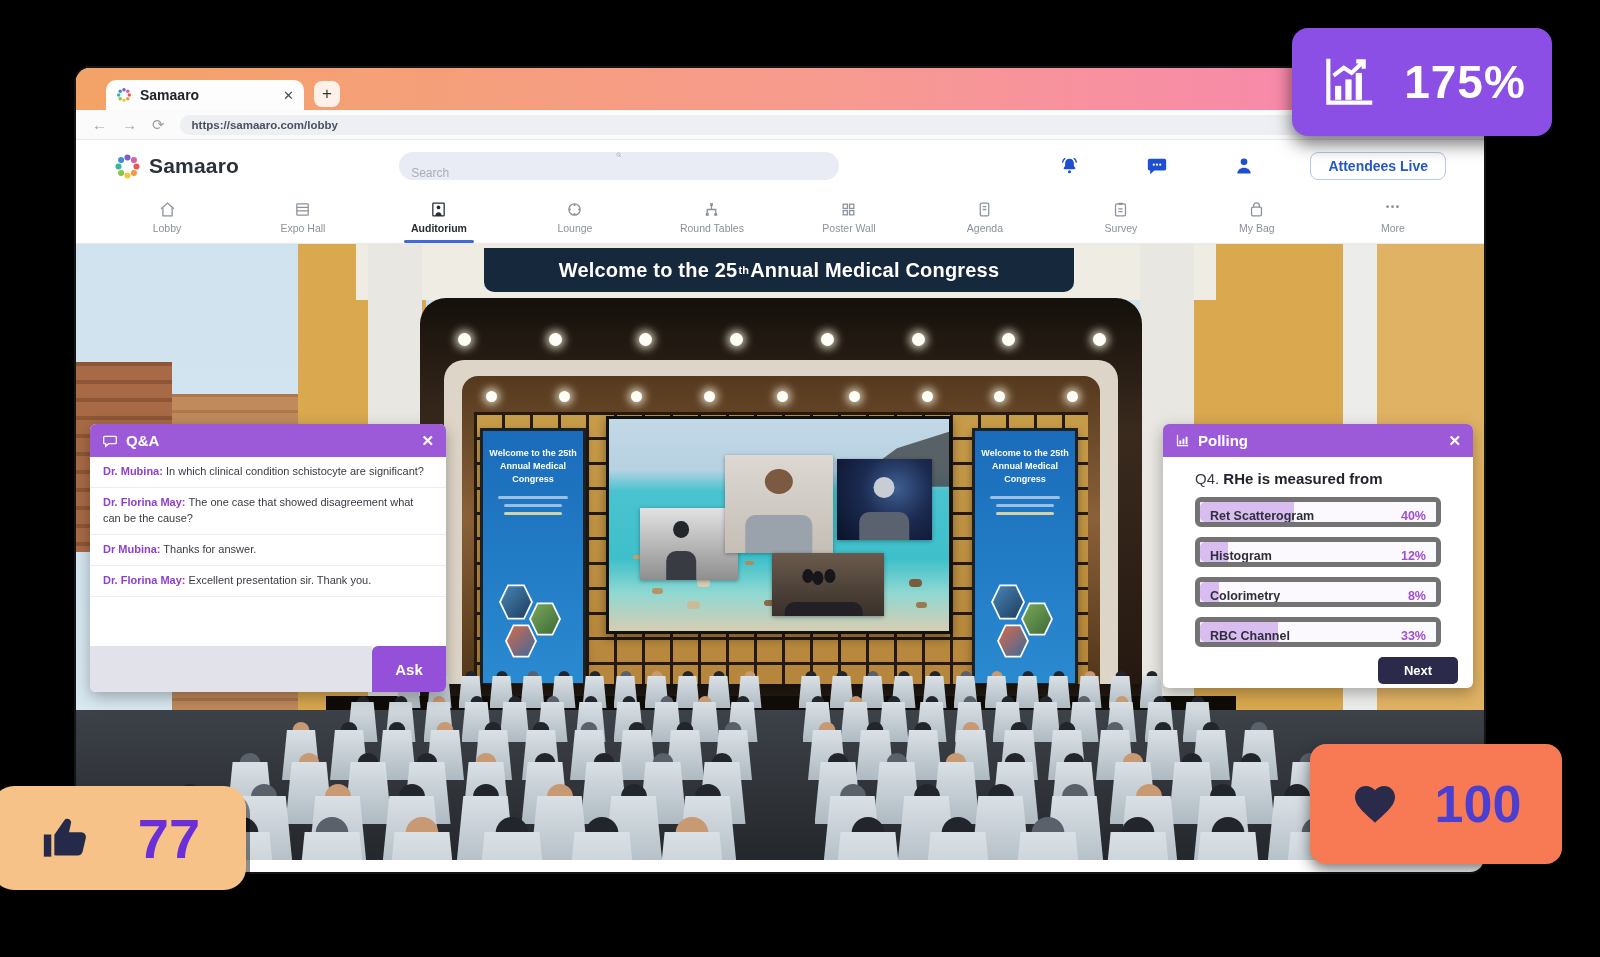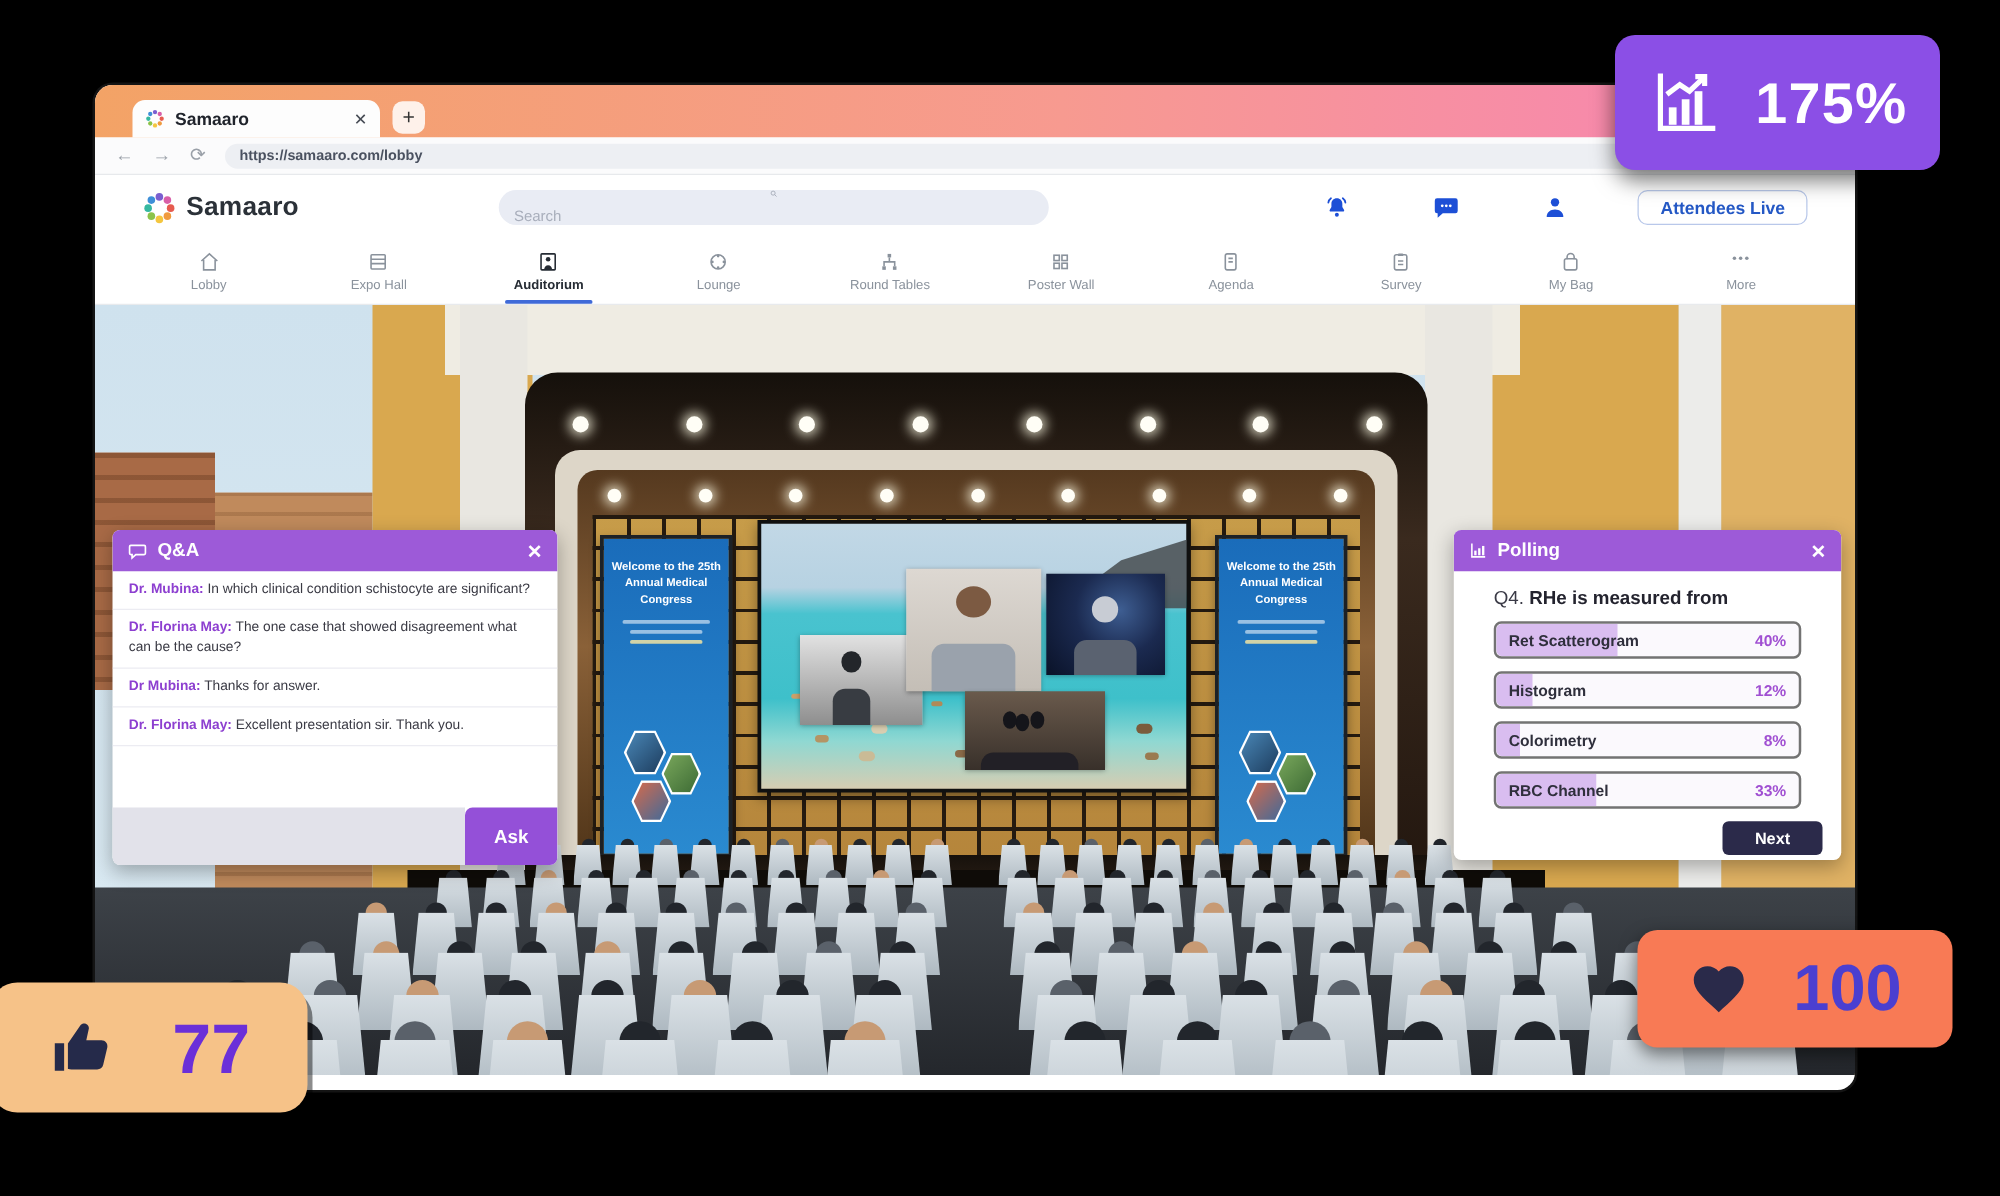--- a/index.html
+++ b/index.html
@@ -175,39 +175,39 @@
   .qa-author { color:#8d3fd0; font-weight:700; }
   .qa-foot { height:46px; display:flex; flex:0 0 auto; }
   .qa-input { flex:1; background:#e2e2ea; border:none; }
   .qa-ask { width:74px; background:#9450d8; color:#fff; font-size:15px; font-weight:700;
             display:flex; align-items:center; justify-content:center; border-radius:6px 0 0 0; }
 
   .poll { left:1087px; top:180px; width:310px; height:264px; }
   .poll-body { flex:1; padding:13px 32px 0; }
   .poll-q { font-size:15px; color:#3a3a46; margin-bottom:4px; }
   .poll-q b { color:#23232e; }
-  .poll-opt { position:relative; height:30px; margin-top:10px; border:2px solid #737373;
+  .poll-opt { position:relative; height:30px; margin-top:10px; border:5px solid #737373;
               border-radius:6px; background:#fbf9fd; overflow:hidden; }
   .poll-fill { position:absolute; left:0; top:0; bottom:0; background:#d9bdf0; border-radius:5px 0 0 5px; }
   .poll-label { position:absolute; left:10px; top:0; line-height:28px; font-size:12.5px; font-weight:600; color:#2f2f3c; }
   .poll-opt.first .poll-label { font-weight:700; }
   .poll-pct { position:absolute; right:10px; top:0; line-height:28px; font-size:12.5px; font-weight:700; color:#a04fd2; }
   .poll-foot { display:flex; justify-content:flex-end; padding:10px 15px 12px; }
   .poll-next { width:80px; height:27px; background:#2b2a4a; color:#fff; font-size:13px; font-weight:700;
                border-radius:5px; display:flex; align-items:center; justify-content:center; }
 
   
   .badge { position:absolute; display:flex; align-items:center; justify-content:center; z-index:50; }
   .badge-engage { left:1292px; top:28px; width:260px; height:108px; background:#8b4fe6; border-radius:16px;
                   gap:24px; box-shadow:0 8px 18px rgba(0,0,0,.55); }
   .badge-engage .bval { font-size:46px; font-weight:800; color:#fff; letter-spacing:1px; }
   .badge-likes { left:-8px; top:786px; width:254px; height:104px; background:#f6c288; border-radius:22px;
                  gap:44px; box-shadow:4px 6px 0 rgba(0,0,0,.45); }
   .badge-likes .bval { font-size:56px; font-weight:800; color:#6b2fd8; }
-  .badge-hearts { left:1310px; top:744px; width:252px; height:94px; background:#f87a55; border-radius:16px;
+  .badge-hearts { left:1310px; top:744px; width:252px; height:120px; background:#f87a55; border-radius:16px;
                   gap:36px; box-shadow:0 6px 14px rgba(0,0,0,.5); }
   .badge-hearts .bval { font-size:52px; font-weight:800; color:#4b3fd0; }
 </style>
 </head>
 <body>
 
 <div id="page">
 
   <div class="window">
 
@@ -930,20 +930,25 @@
               <i style="width: 33px; height: 33px; top: -15px; background: rgb(90, 97, 106);"></i>
               <b class="sback"></b>
             </div>
             <div class="seat" style="width: 74px; height: 96px;">
               <i style="width: 33px; height: 33px; top: -15px; background: rgb(199, 154, 116);"></i>
               <b class="sback"></b>
             </div>
           </div>
         </div>
 
+      <div class="welcome">
+        <span>Welcome to the 25</span>
+          <sup>th</sup>
+          <span> Annual Medical Congress</span>
+      </div>
 
       <div class="panel qa">
         <div class="panel-head">
           <svg width="16" height="16" viewBox="0 0 24 24" fill="none" stroke="#fff" stroke-width="2">
               <path d="M4 5h16a1.5 1.5 0 0 1 1.5 1.5v8A1.5 1.5 0 0 1 20 16H10l-4.5 4V16H4a1.5 1.5 0 0 1-1.5-1.5v-8A1.5 1.5 0 0 1 4 5z"></path>
             </svg>
           <span class="panel-title">Q&amp;A</span>
           <span class="panel-close">✕</span>
         </div>
         <div class="qa-body">

